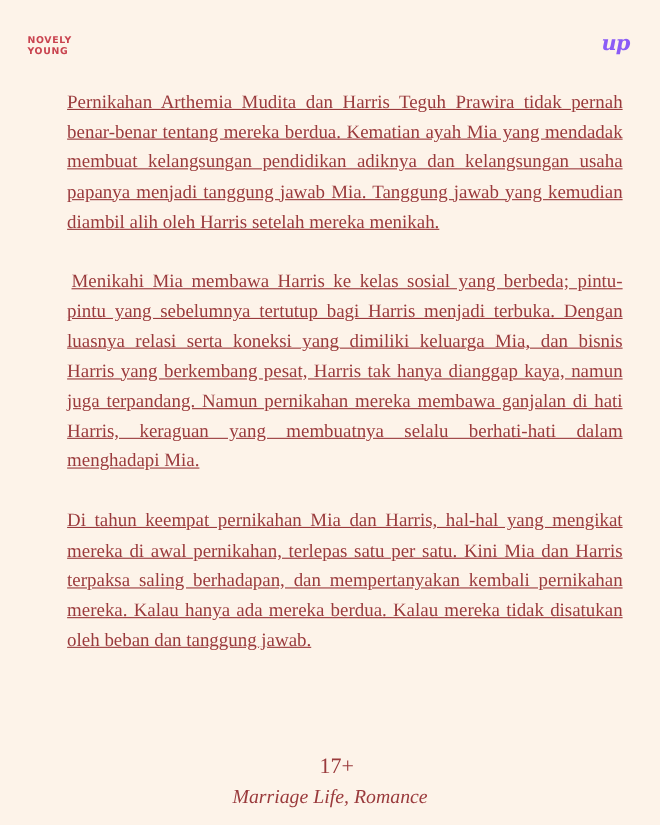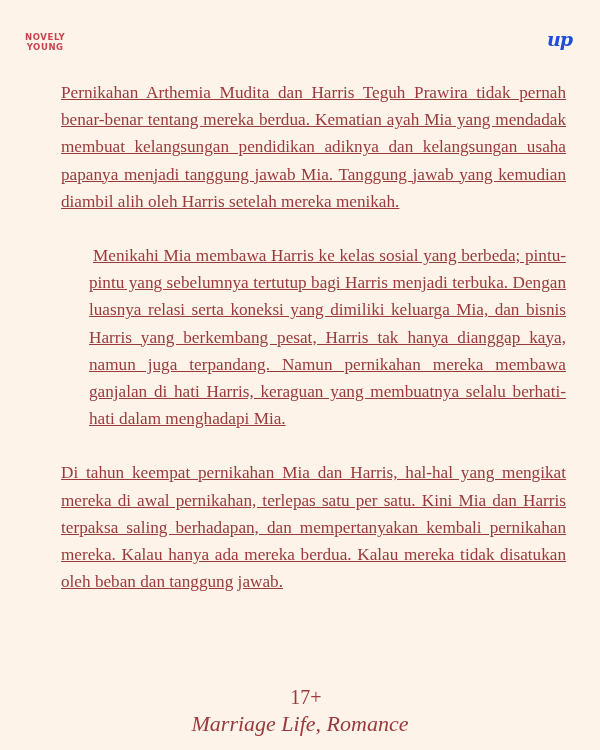--- a/index.html
+++ b/index.html
@@ -17,67 +17,66 @@
     .brand {
       position: absolute;
       left: 25px;
       top: 32px;
       font-family: "DejaVu Sans", sans-serif;
       font-weight: bold;
       font-size: 8.5px;
       line-height: 10px;
       letter-spacing: 0.6px;
       color: #c9434f;
-      text-align: center;
     }
     .brand span { display: block; }
     .logo-up {
       position: absolute;
       right: 28px;
       top: 28px;
       font-family: "DejaVu Serif", serif;
       font-style: italic;
       font-weight: bold;
       font-size: 19px;
-      color: #1d4ed8;
+      color: #8b5cf6;
       letter-spacing: -1px;
     }
     .body-text {
       position: absolute;
       left: 61px;
       width: 505px;
       top: 79px;
       font-family: "Liberation Serif", serif;
       font-size: 17.2px;
       line-height: 27.2px;
       text-align: justify;
       color: #9a3a3c;
     }
     .body-text p {
       margin: 0 0 27px 0;
       text-decoration: underline;
     }
-    .body-text p.indent { text-indent: 4px; margin-left: 28px; }
+    .body-text p.indent { text-indent: 4px; }
     .body-text p.last { margin-bottom: 0; }
     .footer {
       position: absolute;
       left: 0;
       right: 0;
       top: 684px;
       text-align: center;
       font-family: "Liberation Serif", serif;
       color: #9a3a3c;
     }
     .age {
       font-size: 20px;
       line-height: 26px;
       padding-left: 12px;
     }
     .genre {
-      font-size: 22px;
+      font-size: 18px;
       line-height: 28px;
       font-style: italic;
     }
   </style>
 </head>
 <body>
 
 <div class="brand">
   <span>NOVELY</span>
   <span>YOUNG</span>

